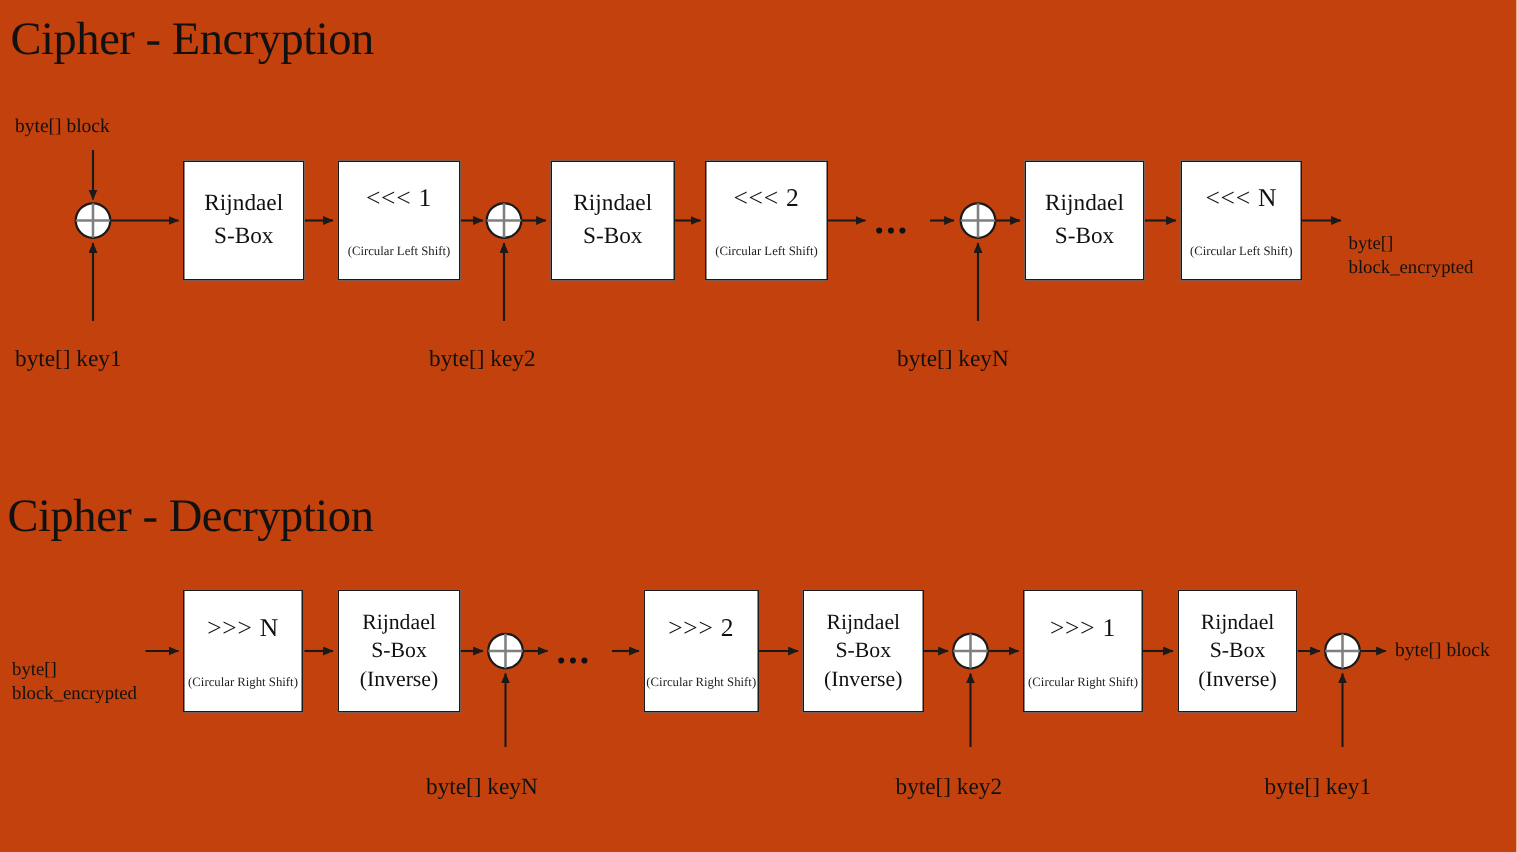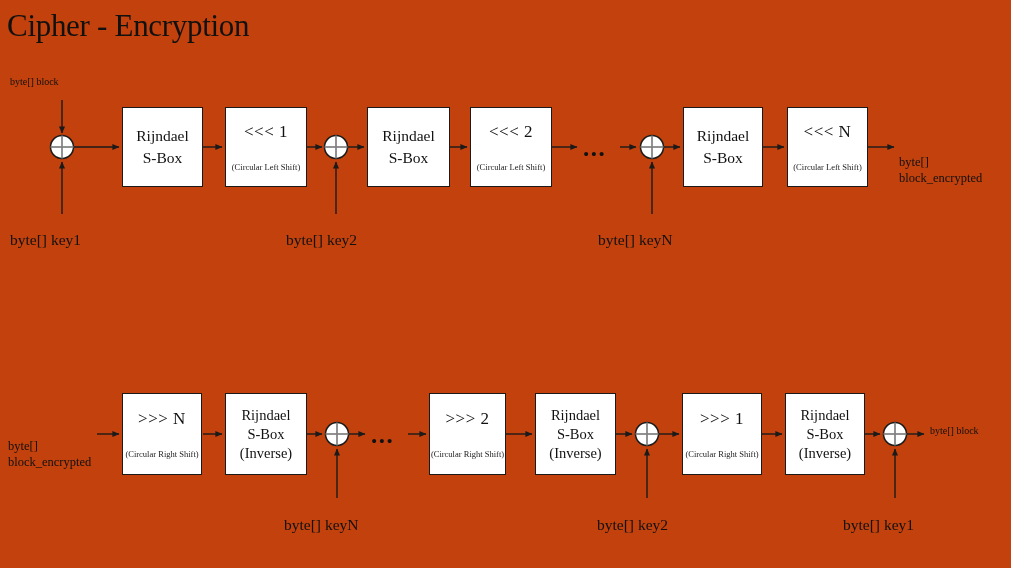--- a/index.html
+++ b/index.html
@@ -5,21 +5,21 @@
   html,body{margin:0;padding:0;background:#fff;}
   .canvas{
     position:relative;width:1011px;height:568px;background:#c2410c;overflow:hidden;
     font-family:Liberation Serif, serif;color:#111;
   }
   .wires{position:absolute;left:0;top:0;}
   .title{
     position:absolute;margin:0;font-size:31px;font-weight:400;color:#111;
     letter-spacing:-0.3px;white-space:nowrap;
   }
-  .io-label{position:absolute;font-size:10px;white-space:nowrap;color:#111;}
+  .io-label{position:absolute;font-size:13px;white-space:nowrap;color:#111;}
   .io-label-sm{position:absolute;font-size:12.5px;line-height:16px;white-space:nowrap;color:#111;margin-top:24px;}
   .key-label{position:absolute;font-size:15.5px;white-space:nowrap;color:#111;margin-top:12px;}
   .box{
     position:absolute;border:1.4px solid #1a1a1a;background:#fff;
     display:flex;flex-direction:column;align-items:center;justify-content:center;
     text-align:right;box-sizing:border-box;
   }
   .sbox-line{font-size:15.5px;line-height:22px;}
   .inv-line{font-size:14.5px;line-height:19px;}
   .shift-main{font-size:17px;line-height:20px;letter-spacing:0.5px;}
@@ -106,20 +106,21 @@
       </g>
       <g>
         <circle cx="895" cy="434" r="11.5" fill="#fff" stroke="#1a1a1a" stroke-width="1.5"></circle>
         <line x1="883.5" y1="434" x2="906.5" y2="434" stroke="#7f7f7f" stroke-width="1.7"></line>
         <line x1="895" y1="422.5" x2="895" y2="445.5" stroke="#7f7f7f" stroke-width="1.7"></line>
       </g>
     </g>
   </svg>
 
   <h1 class="title" style="left:7px;top:8px;">Cipher - Encryption</h1>
+  <h1 class="title" style="left:5px;top:326px;">Cipher - Decryption</h1>
 
   <div class="io-label" style="left:10px;top:76px;">byte[] block</div>
   <div class="key-label" style="left:10px;top:219px;">byte[] key1</div>
   <div class="key-label" style="left:286px;top:219px;">byte[] key2</div>
   <div class="key-label" style="left:598px;top:219px;">byte[] keyN</div>
   <div class="io-label-sm" style="left:899px;top:130px;">
     <div>byte[]</div>
     <div>block_encrypted</div>
   </div>
   <div class="dots" style="left:583px;top:134px;">...</div>

